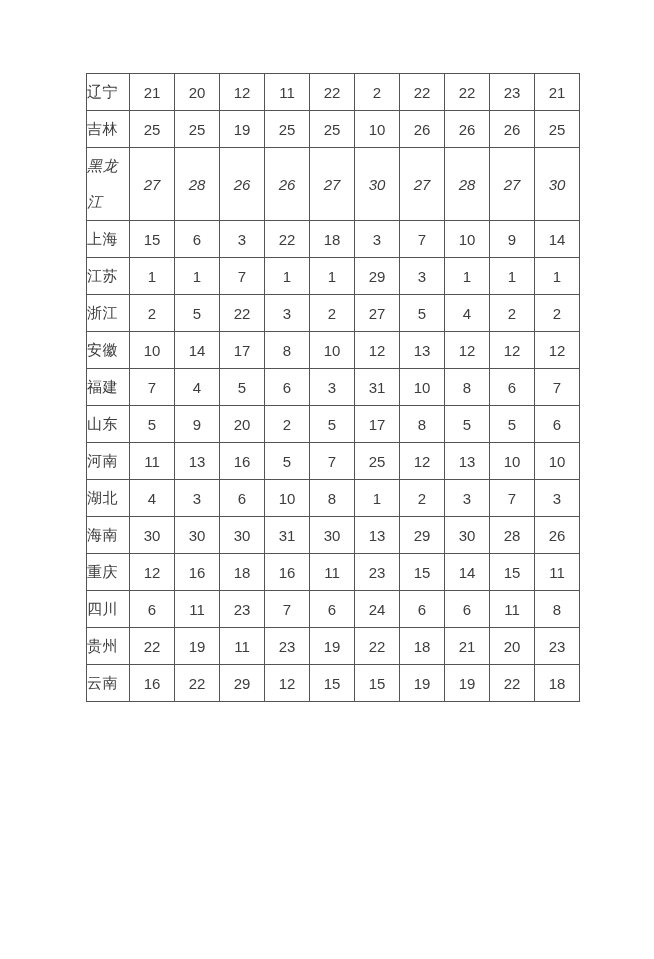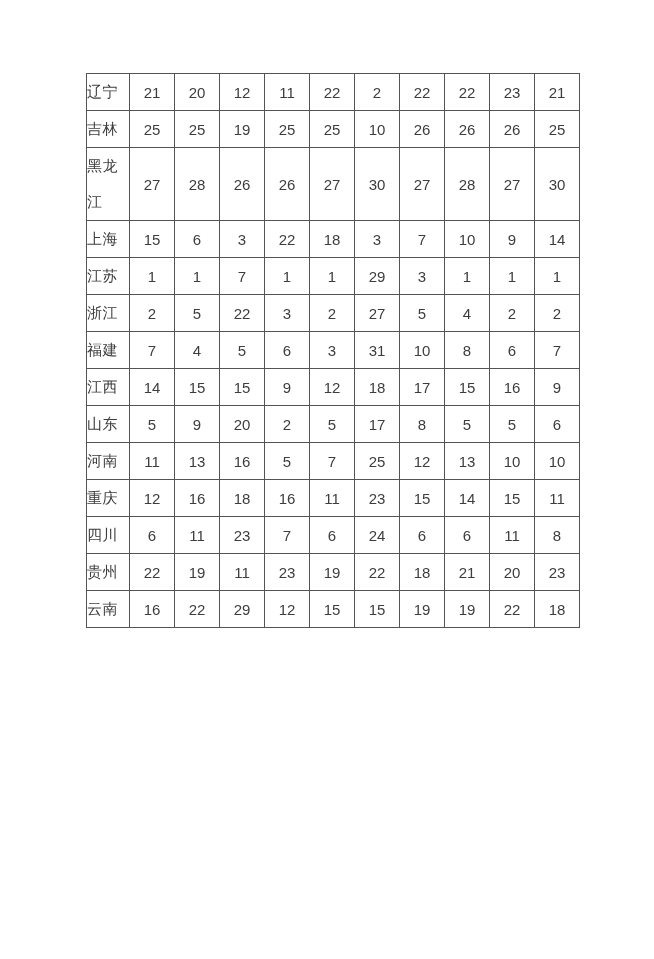--- a/index.html
+++ b/index.html
@@ -38,20 +38,21 @@
     padding-right: 1px;
     font-size: 15.5px;
     letter-spacing: 0.5px;
     word-break: break-all;
   }
   td.num {
     text-align: center;
   }
   tr.tall {
     height: 73px;
+    font-style: italic;
   }
   tr.tall td.prov {
     line-height: 36px;
   }
 </style>
 </head>
 <body>
 
 <div class="page">
   <table class="data-table">
@@ -141,44 +142,44 @@
           <td class="num">22</td>
           <td class="num">3</td>
           <td class="num">2</td>
           <td class="num">27</td>
           <td class="num">5</td>
           <td class="num">4</td>
           <td class="num">2</td>
           <td class="num">2</td>
         </tr>
         <tr>
+          <td class="prov">安徽</td>
+          <td class="num">10</td>
+          <td class="num">14</td>
+          <td class="num">17</td>
+          <td class="num">8</td>
+          <td class="num">10</td>
+          <td class="num">12</td>
+          <td class="num">13</td>
+          <td class="num">12</td>
+          <td class="num">12</td>
+          <td class="num">12</td>
+        </tr>
+        <tr>
           <td class="prov">福建</td>
           <td class="num">7</td>
           <td class="num">4</td>
           <td class="num">5</td>
           <td class="num">6</td>
           <td class="num">3</td>
           <td class="num">31</td>
           <td class="num">10</td>
           <td class="num">8</td>
           <td class="num">6</td>
           <td class="num">7</td>
-        </tr>
-        <tr>
-          <td class="prov">江西</td>
-          <td class="num">14</td>
-          <td class="num">15</td>
-          <td class="num">15</td>
-          <td class="num">9</td>
-          <td class="num">12</td>
-          <td class="num">18</td>
-          <td class="num">17</td>
-          <td class="num">15</td>
-          <td class="num">16</td>
-          <td class="num">9</td>
         </tr>
         <tr>
           <td class="prov">山东</td>
           <td class="num">5</td>
           <td class="num">9</td>
           <td class="num">20</td>
           <td class="num">2</td>
           <td class="num">5</td>
           <td class="num">17</td>
           <td class="num">8</td>
@@ -191,20 +192,46 @@
           <td class="num">11</td>
           <td class="num">13</td>
           <td class="num">16</td>
           <td class="num">5</td>
           <td class="num">7</td>
           <td class="num">25</td>
           <td class="num">12</td>
           <td class="num">13</td>
           <td class="num">10</td>
           <td class="num">10</td>
+        </tr>
+        <tr>
+          <td class="prov">湖北</td>
+          <td class="num">4</td>
+          <td class="num">3</td>
+          <td class="num">6</td>
+          <td class="num">10</td>
+          <td class="num">8</td>
+          <td class="num">1</td>
+          <td class="num">2</td>
+          <td class="num">3</td>
+          <td class="num">7</td>
+          <td class="num">3</td>
+        </tr>
+        <tr>
+          <td class="prov">海南</td>
+          <td class="num">30</td>
+          <td class="num">30</td>
+          <td class="num">30</td>
+          <td class="num">31</td>
+          <td class="num">30</td>
+          <td class="num">13</td>
+          <td class="num">29</td>
+          <td class="num">30</td>
+          <td class="num">28</td>
+          <td class="num">26</td>
         </tr>
         <tr>
           <td class="prov">重庆</td>
           <td class="num">12</td>
           <td class="num">16</td>
           <td class="num">18</td>
           <td class="num">16</td>
           <td class="num">11</td>
           <td class="num">23</td>
           <td class="num">15</td>

